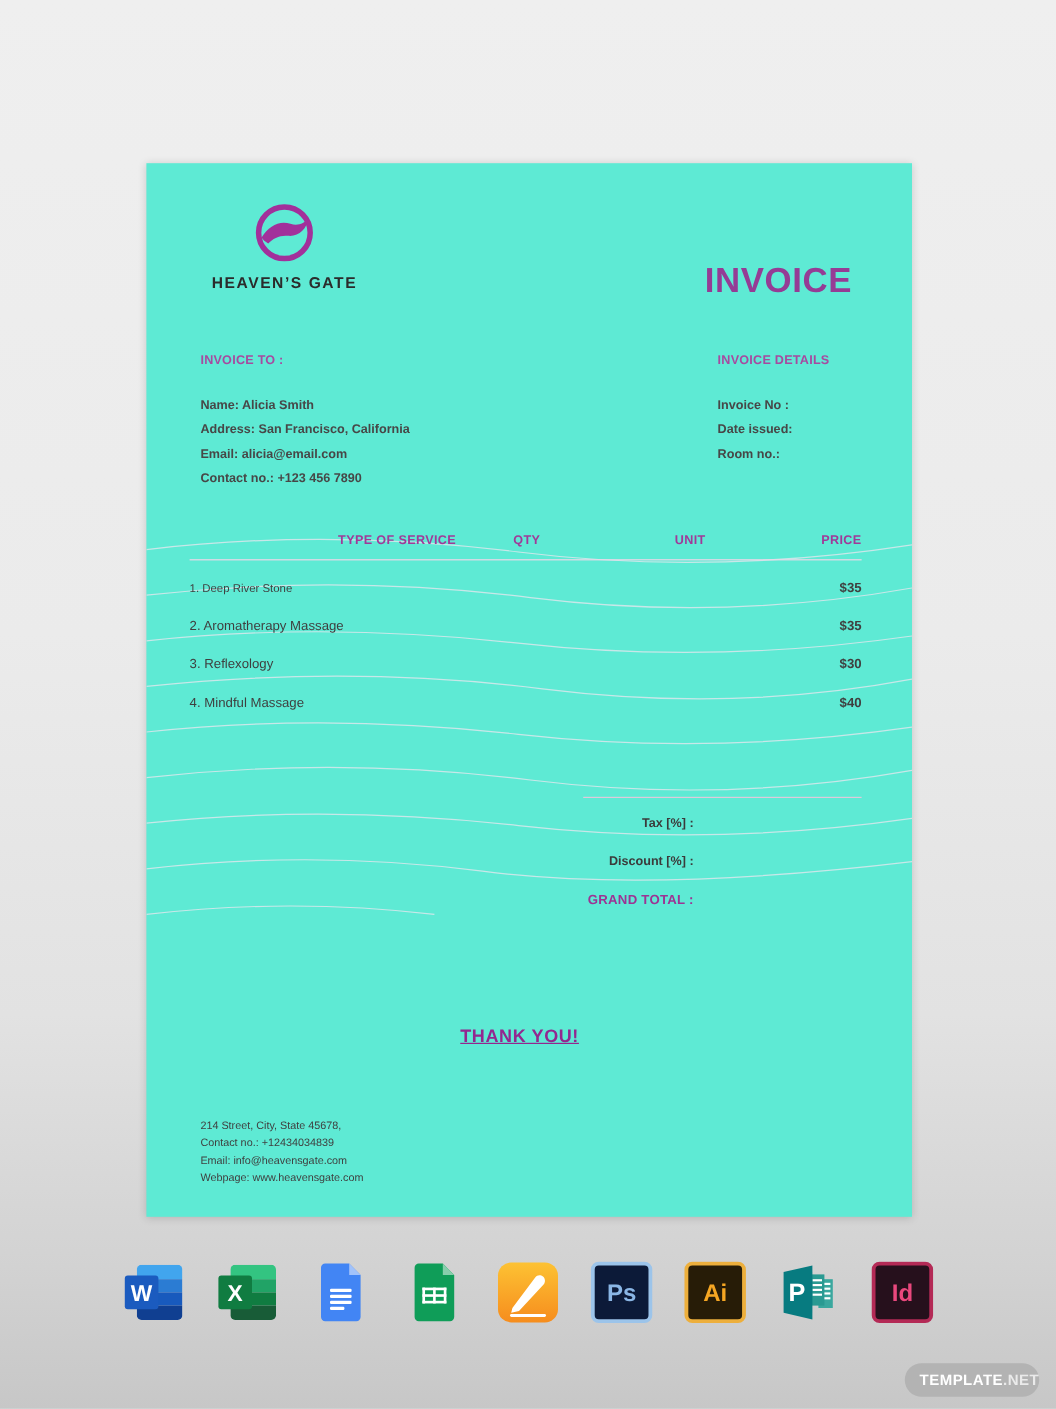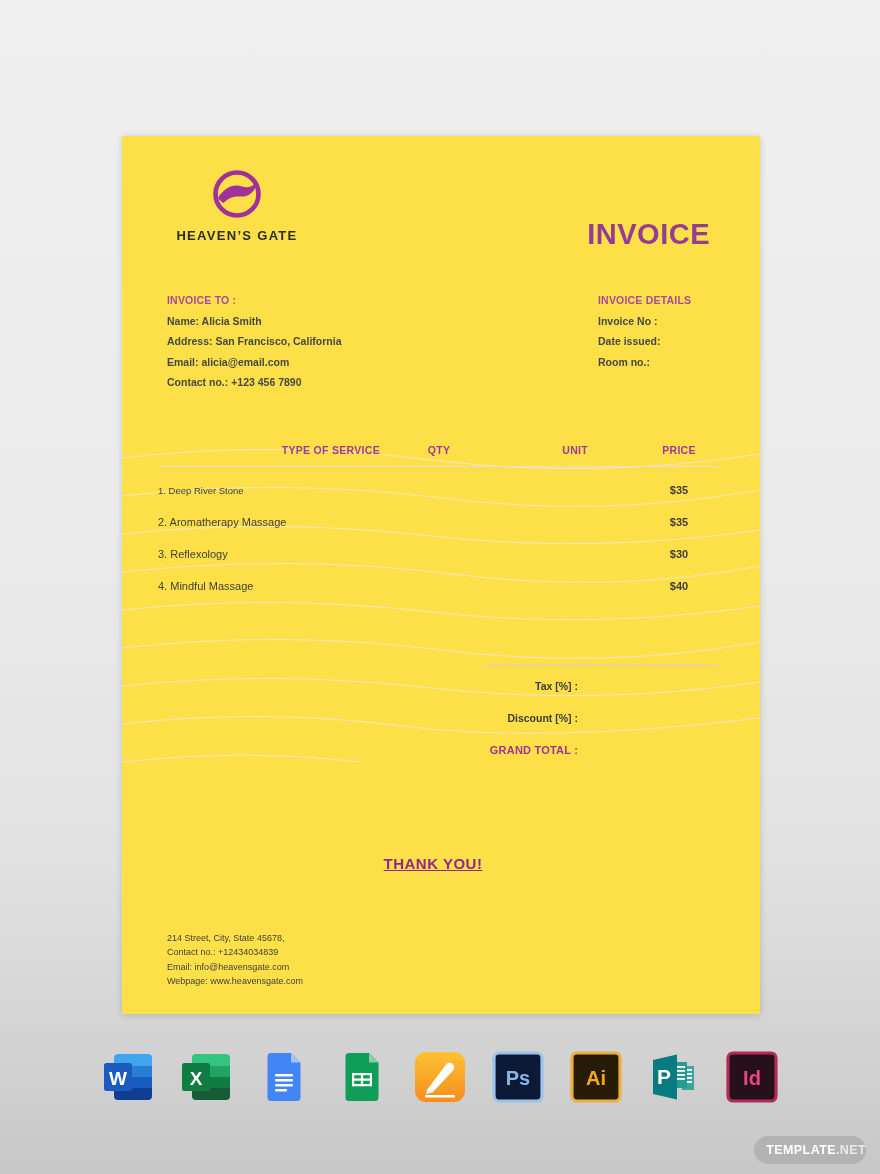--- a/index.html
+++ b/index.html
@@ -6,50 +6,50 @@
   html,body { width:880px; height:1174px; }
   body {
     font-family:"Liberation Sans", sans-serif;
     color:#3d3d3d;
     position:relative;
     background:linear-gradient(180deg,#efefef 0%,#ebebeb 45%,#e2e2e2 72%,#d2d2d2 90%,#c7c7c7 100%);
     overflow:hidden;
   }
   .doc {
     position:absolute; left:122px; top:136px; width:638px; height:878px;
-    background:#fde047;
+    background:#5eead4;
     box-shadow:0 1px 7px rgba(0,0,0,0.16);
   }
   .waves { position:absolute; inset:0; pointer-events:none; }
 
   
   .brand { position:absolute; left:45px; top:33px; width:140px; text-align:center; }
   .brand-logo { width:50px; height:50px; display:block; margin:0 auto 9px auto; }
   .brand-name { font-size:13px; font-weight:bold; color:#2b2b2b; letter-spacing:1.3px; white-space:nowrap; }
 
   .invoice-title {
     position:absolute; right:50px; top:82px;
     font-size:29px; font-weight:600; color:#953c95; letter-spacing:0.5px;
   }
 
   
   .party { position:absolute; top:158px; font-size:10.5px; }
   .party.left { left:45px; }
   .party.right { left:476px; }
-  .party-heading { color:#a64ba0; font-weight:bold; font-size:10.5px; margin-bottom:5px; letter-spacing:0.2px; }
+  .party-heading { color:#a64ba0; font-weight:bold; font-size:10.5px; margin-bottom:22px; letter-spacing:0.2px; }
   .party-line { line-height:20.3px; color:#474747; font-weight:600; white-space:nowrap; }
 
   
   .table-area { position:absolute; left:36px; top:307px; width:560px; }
   .t-grid { display:grid; grid-template-columns:222px 118px 90px 130px; align-items:center; }
   .t-head { height:14px; }
   .t-head .th { color:#a03a99; font-weight:bold; font-size:10.5px; letter-spacing:0.3px;text-align:right; }
   .th.c-qty, .td.c-qty { text-align:center; }
   .th.c-unit, .td.c-unit { text-align:right; }
-  .th.c-price, .td.c-price { text-align:center; padding-left:52px; }
+  .th.c-price, .td.c-price { text-align:right; padding-left:52px; }
   .t-line { margin-top:9px; border-top:1px solid #ecd9e8; }
   .t-body { margin-top:7px; }
   .t-row { height:32px; }
   .t-row .td { color:#3f3f3f; font-size:11px; }
   .t-row.small .c-service { font-size:9.5px; }
   .t-row .c-price { font-weight:600; }
 
   
   .totals { position:absolute; left:45px; top:528px; width:551px; }
   .totals-line { margin-left:319px; width:232px; border-top:1px solid #decada; }

